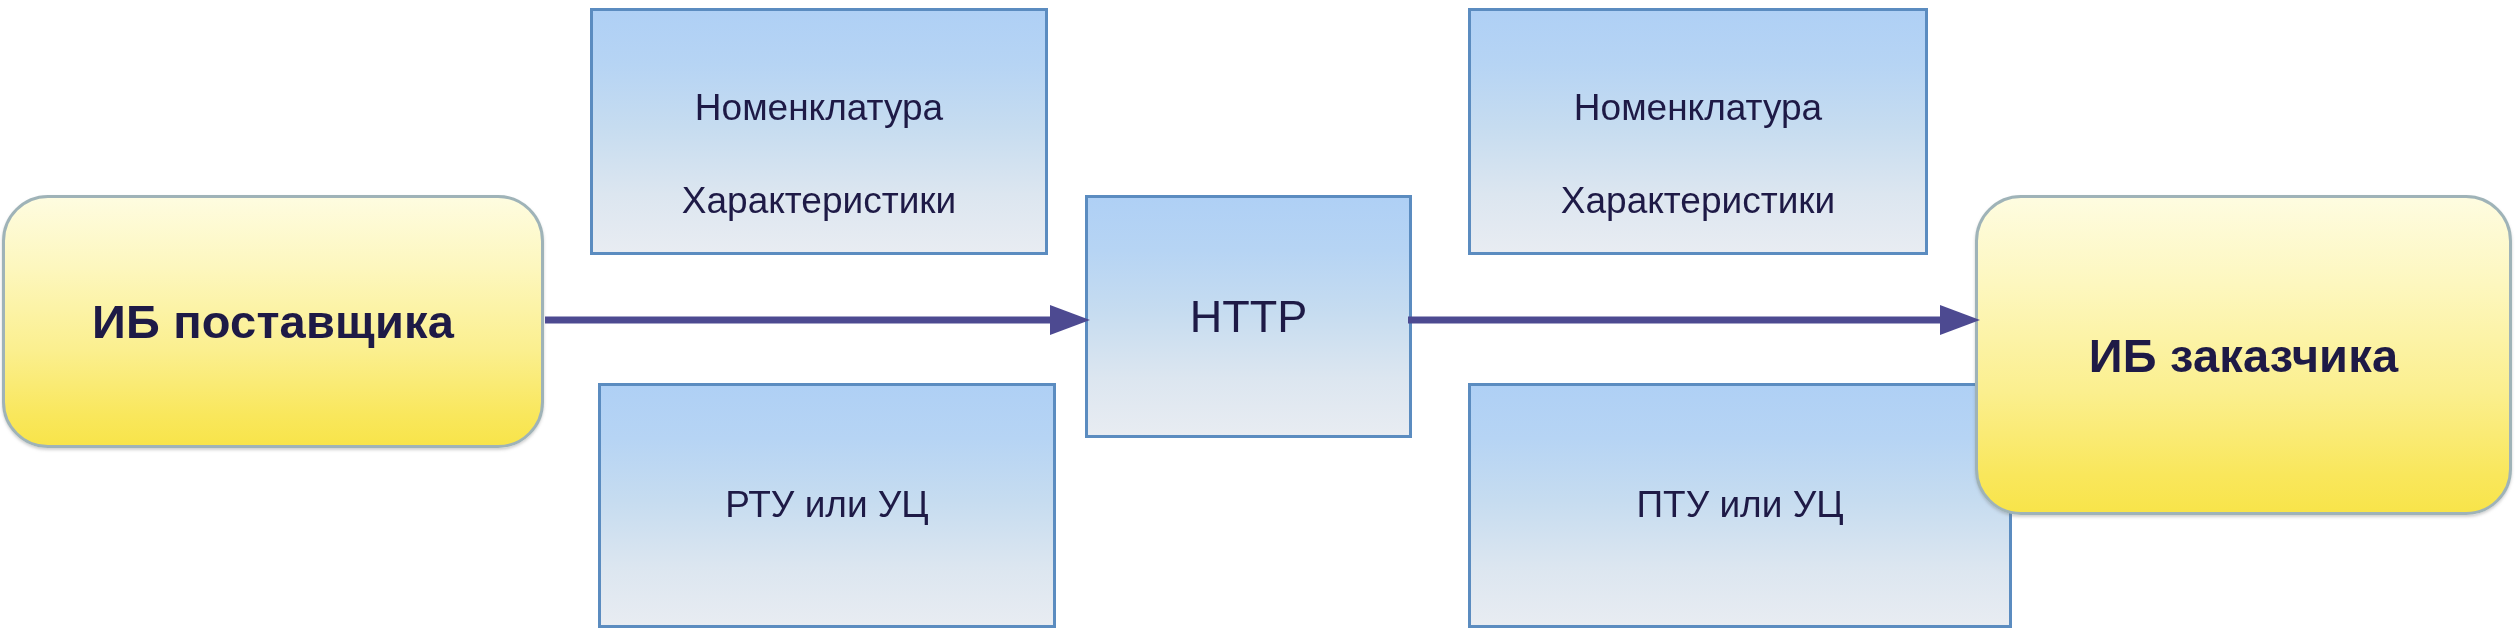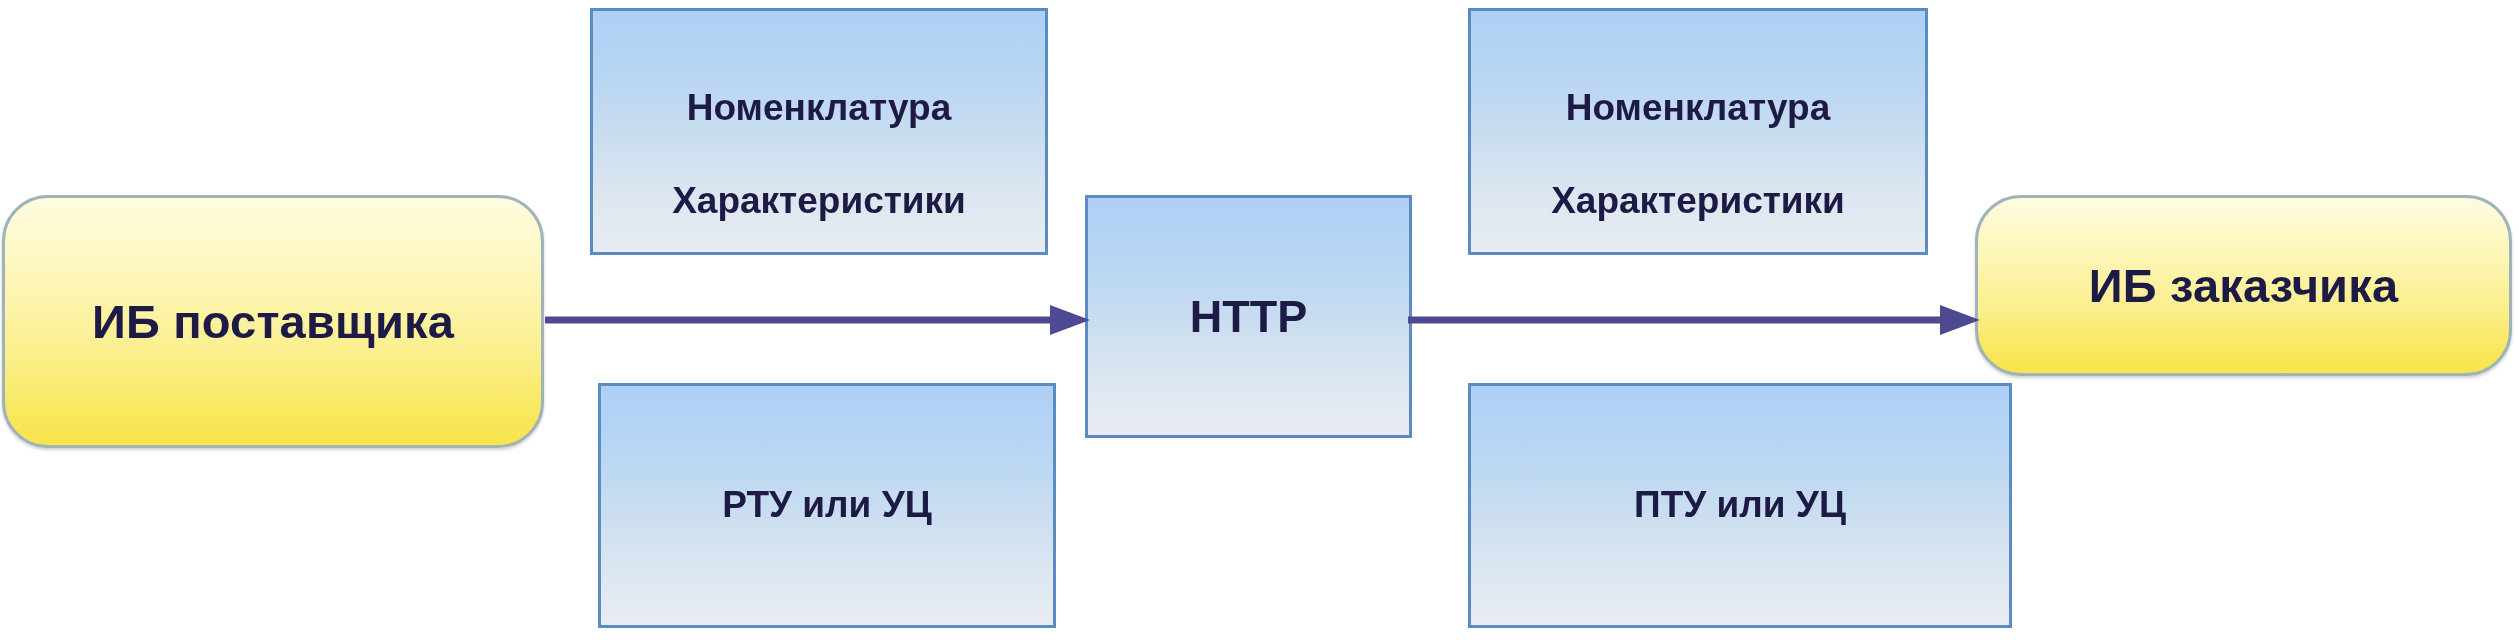--- a/index.html
+++ b/index.html
@@ -56,21 +56,21 @@
                 #C6DCF0 48%,
                 #DCE6F0 76%,
                 #E8ECF2 100%);
     display: flex;
     align-items: center;
     justify-content: center;
     text-align: center;
   }
   .datbox .label {
     font-size: 37px;
-    font-weight: bold;
+    font-weight: normal;
     color: #1E1A46;
     line-height: 1.27;
     white-space: pre-line;
   }
   .datbox.protocol .label {
     font-size: 45px;
   }
 
   
   .arrow {
@@ -108,21 +108,21 @@
     <span class="label">
       <span>Номенклатура</span><br>
       <span>Характеристики</span>
     </span>
   </div>
 
   <div class="datbox" style="left:1468px; top:383px; width:544px; height:245px;">
     <span class="label">ПТУ или УЦ</span>
   </div>
 
-  <div class="sysbox" style="left:1975px; top:195px; width:537px; height:181px;">
+  <div class="sysbox" style="left:1975px; top:195px; width:537px; height:320px;">
     <span class="label">ИБ заказчика</span>
   </div>
 
   <div class="arrow" style="left:545px; top:303px; width:545px;">
     <svg width="545" height="34" viewBox="0 0 545 34">
       <line x1="0" y1="17" x2="510" y2="17" stroke="#4D4A91" stroke-width="7"></line>
       <polygon points="505,2 545,17 505,32" fill="#4D4A91"></polygon>
     </svg>
   </div>
 

